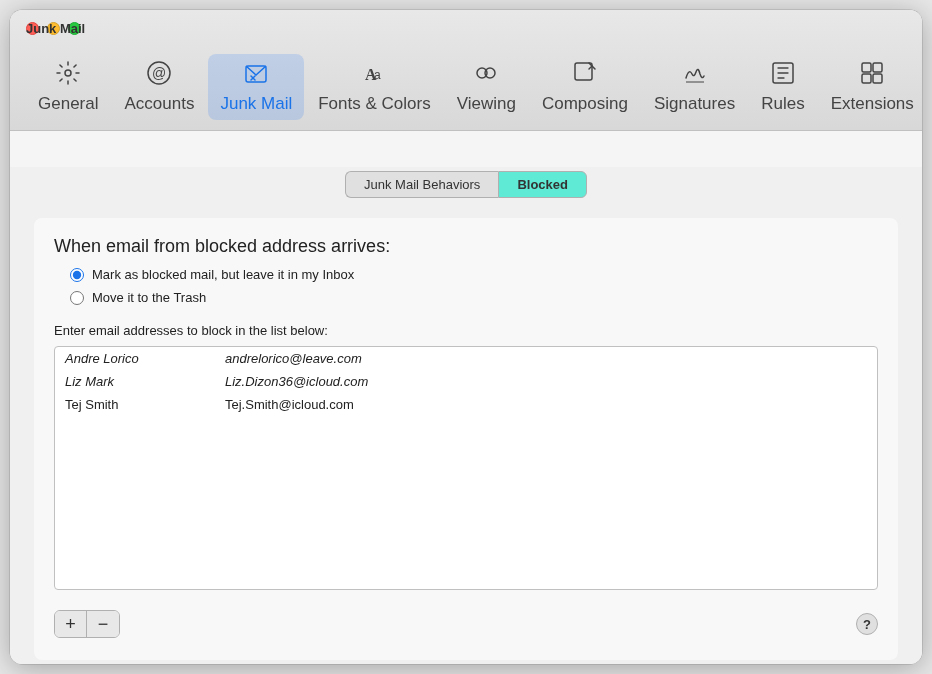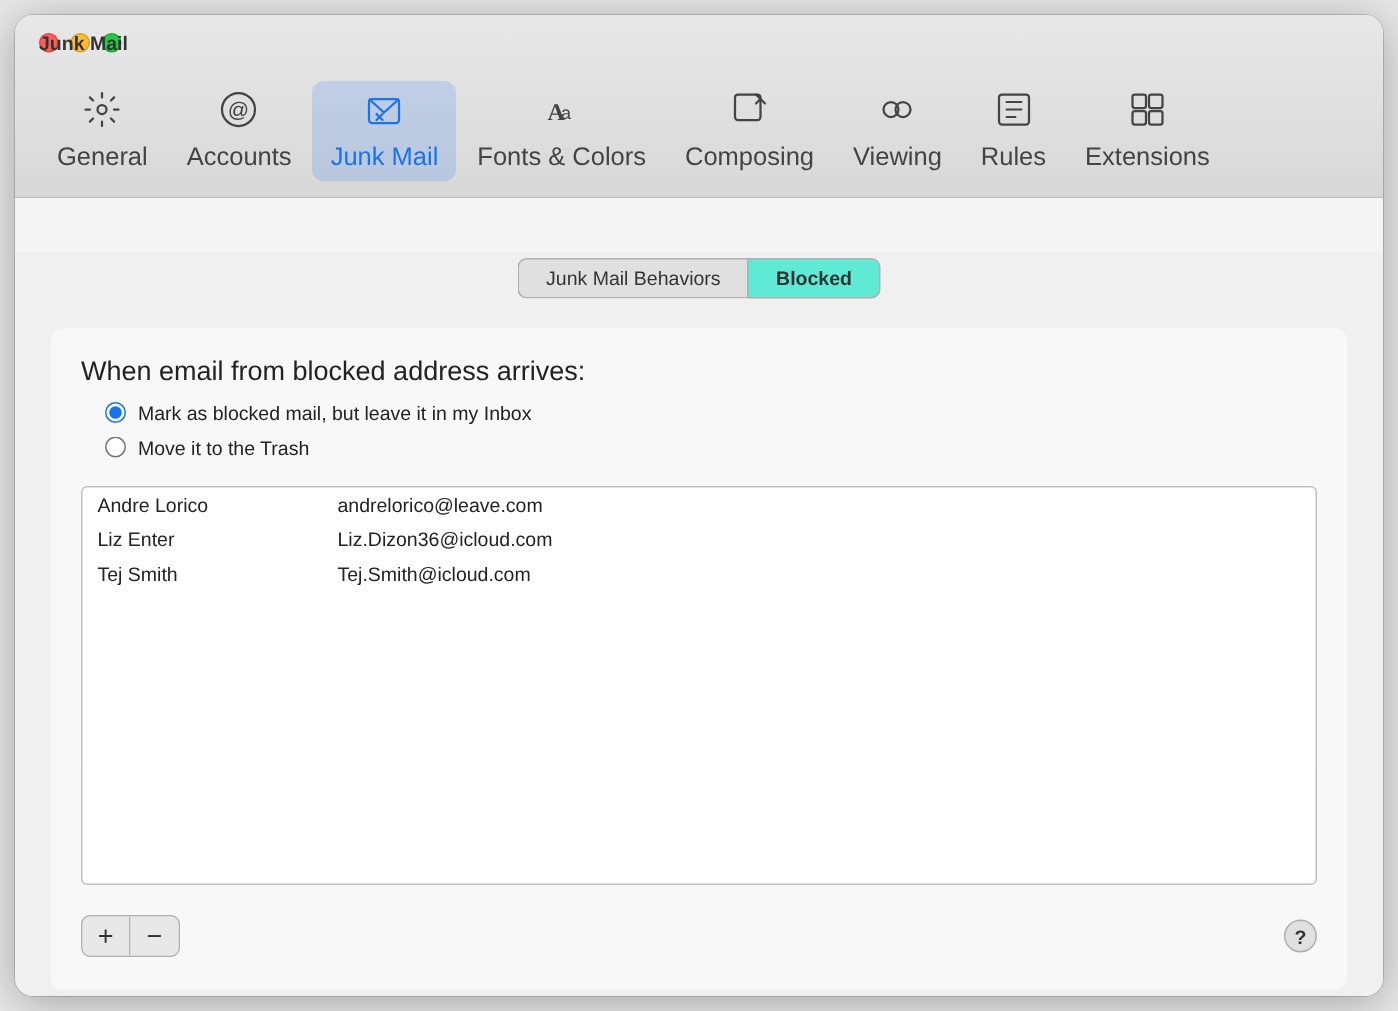--- a/index.html
+++ b/index.html
@@ -150,21 +150,21 @@
     }
     .radio-group {
       display: flex;
       flex-direction: column;
       gap: 8px;
       margin-bottom: 18px;
       padding-left: 16px;
     }
     .radio-row {
       display: flex;
-      align-items: flex-start;
+      align-items: flex-end;
       gap: 8px;
     }
     .radio-row input[type="radio"] {
       width: 14px;
       height: 14px;
       accent-color: #1a73e8;
     }
     .radio-label {
       font-size: 13px;
       color: #222;
@@ -187,20 +187,21 @@
       border-collapse: collapse;
     }
     .email-table td {
       padding: 4px 10px;
       font-size: 13px;
       color: #222;
       vertical-align: middle;
     }
     .email-table tr:not(:last-child) td {
       border-bottom: none;
+      font-style: italic;
     }
     .name-col { width: 160px; }
     .email-col { }
     .bottom-bar {
       display: flex;
       justify-content: space-between;
       align-items: center;
       padding: 8px 0 4px 0;
     }
     .add-remove-btns {
@@ -292,38 +293,47 @@
             <text x="4" y="20" font-size="16" fill="#444" font-family="serif" font-weight="bold">A</text>
             <text x="13" y="19" font-size="12" fill="#444" font-family="sans-serif">a</text>
           </svg>
         </span>
         <span class="toolbar-label">Fonts &amp; Colors</span>
       </div>
 
       <div class="toolbar-item">
         <span class="toolbar-icon">
           <svg width="26" height="26" viewBox="0 0 26 26" fill="none">
+            <circle cx="9" cy="13" r="5" stroke="#444" stroke-width="1.5" fill="none"></circle>
+            <circle cx="17" cy="13" r="5" stroke="#444" stroke-width="1.5" fill="none"></circle>
+          </svg>
+        </span>
+        <span class="toolbar-label">Viewing</span>
+      </div>
+
+      <div class="toolbar-item">
+        <span class="toolbar-icon">
+          <svg width="26" height="26" viewBox="0 0 26 26" fill="none">
             <rect x="3" y="3" width="17" height="17" rx="2" stroke="#444" stroke-width="1.5" fill="none"></rect>
             <path d="M17 3l6 6" stroke="#444" stroke-width="1.5" stroke-linecap="round"></path>
             <path d="M20 6l-3 3" stroke="#444" stroke-width="1.5" stroke-linecap="round"></path>
           </svg>
         </span>
         <span class="toolbar-label">Composing</span>
       </div>
 
       <div class="toolbar-item">
         <span class="toolbar-icon">
           <svg width="26" height="26" viewBox="0 0 26 26" fill="none">
-            <circle cx="9" cy="13" r="5" stroke="#444" stroke-width="1.5" fill="none"></circle>
-            <circle cx="17" cy="13" r="5" stroke="#444" stroke-width="1.5" fill="none"></circle>
-          </svg>
-        </span>
-        <span class="toolbar-label">Viewing</span>
-      </div>
-
+            <path d="M4 18 Q7 8 10 14 Q12 18 14 12 Q16 6 18 14 Q20 20 22 16" stroke="#444" stroke-width="1.5" fill="none" stroke-linecap="round"></path>
+            <line x1="4" y1="22" x2="22" y2="22" stroke="#444" stroke-width="1.2"></line>
+          </svg>
+        </span>
+        <span class="toolbar-label">Signatures</span>
+      </div>
 
       <div class="toolbar-item">
         <span class="toolbar-icon">
           <svg width="26" height="26" viewBox="0 0 26 26" fill="none">
             <rect x="3" y="3" width="20" height="20" rx="2" stroke="#444" stroke-width="1.5" fill="none"></rect>
             <path d="M8 8h10M8 13h10M8 18h6" stroke="#444" stroke-width="1.3" stroke-linecap="round"></path>
           </svg>
         </span>
         <span class="toolbar-label">Rules</span>
       </div>
@@ -357,30 +367,31 @@
         <div class="radio-row">
           <input type="radio" id="mark-blocked" name="blocked-action" checked="" style="">
           <label for="mark-blocked" class="radio-label">Mark as blocked mail, but leave it in my Inbox</label>
         </div>
         <div class="radio-row">
           <input type="radio" id="move-trash" name="blocked-action" style="">
           <label for="move-trash" class="radio-label">Move it to the Trash</label>
         </div>
       </div>
 
+      <div class="enter-label">Enter email addresses to block in the list below:</div>
 
       <div class="email-table-container">
         <table class="email-table">
           <tbody id="blocked-list-body">
           <tr>
       <td class="name-col">Andre Lorico</td>
       <td class="email-col">andrelorico@leave.com</td>
     </tr>
               <tr>
-      <td class="name-col">Liz Enter</td>
+      <td class="name-col">Liz Mark</td>
       <td class="email-col">Liz.Dizon36@icloud.com</td>
     </tr>
               <tr>
       <td class="name-col">Tej Smith</td>
       <td class="email-col">Tej.Smith@icloud.com</td>
     </tr>
             </tbody>
         </table>
       </div>
 

